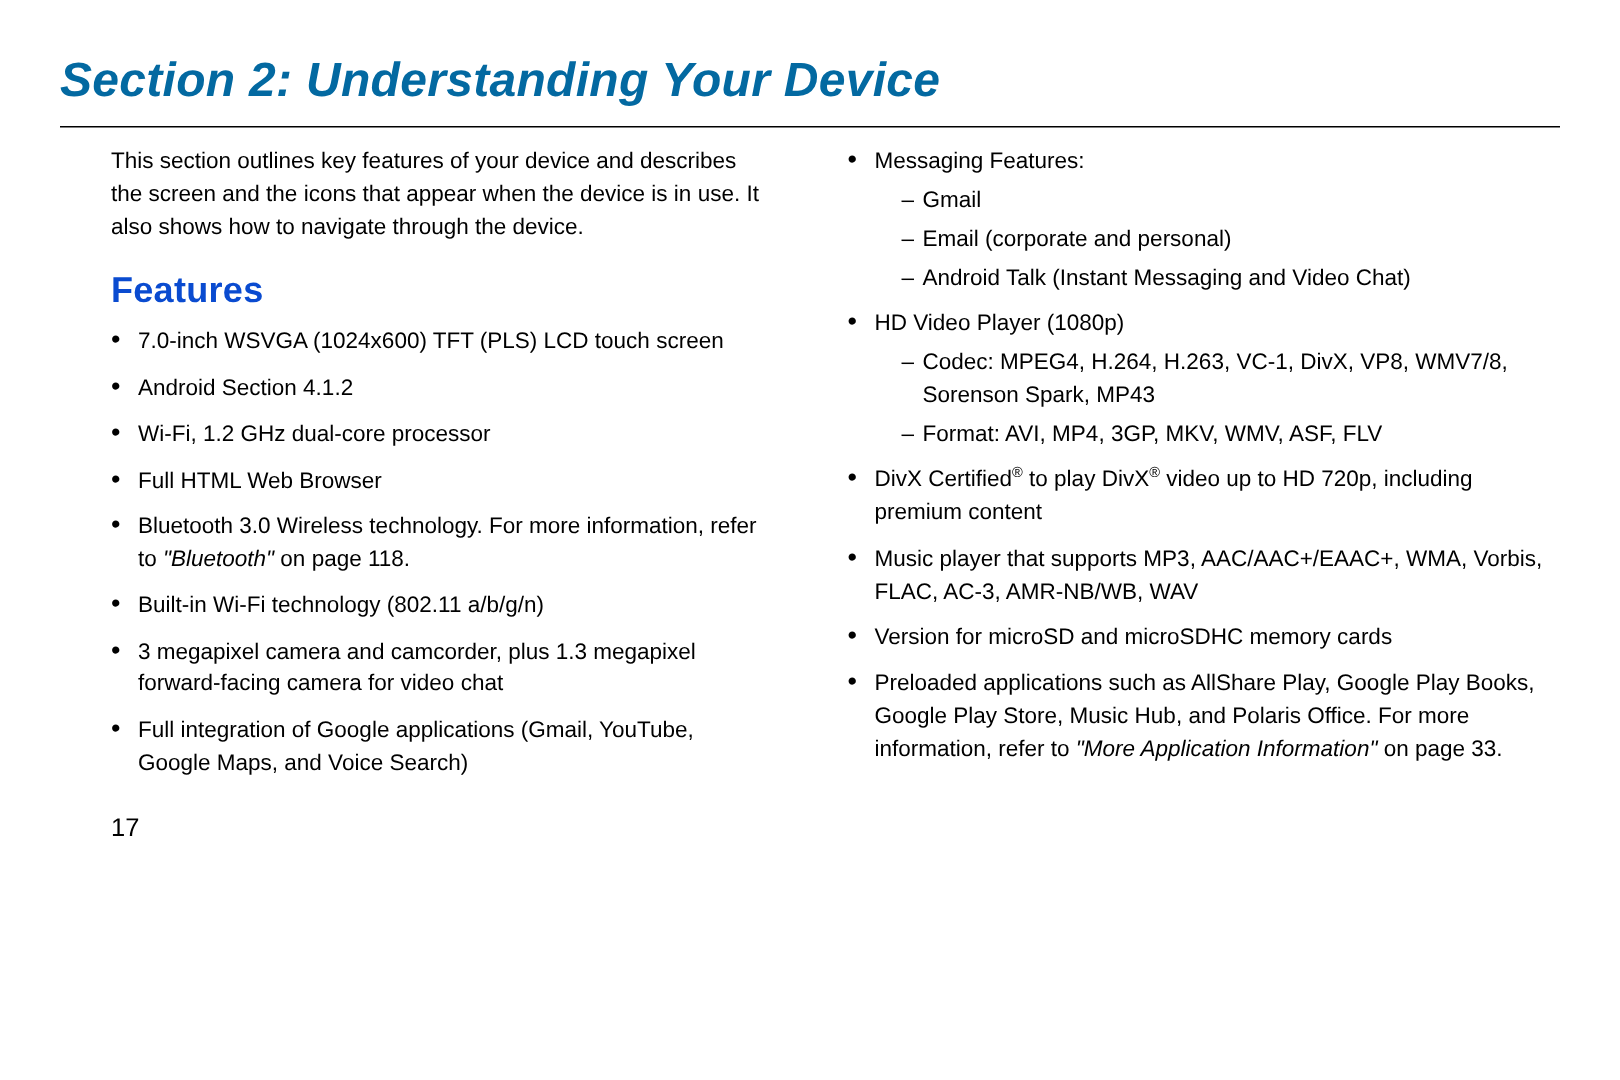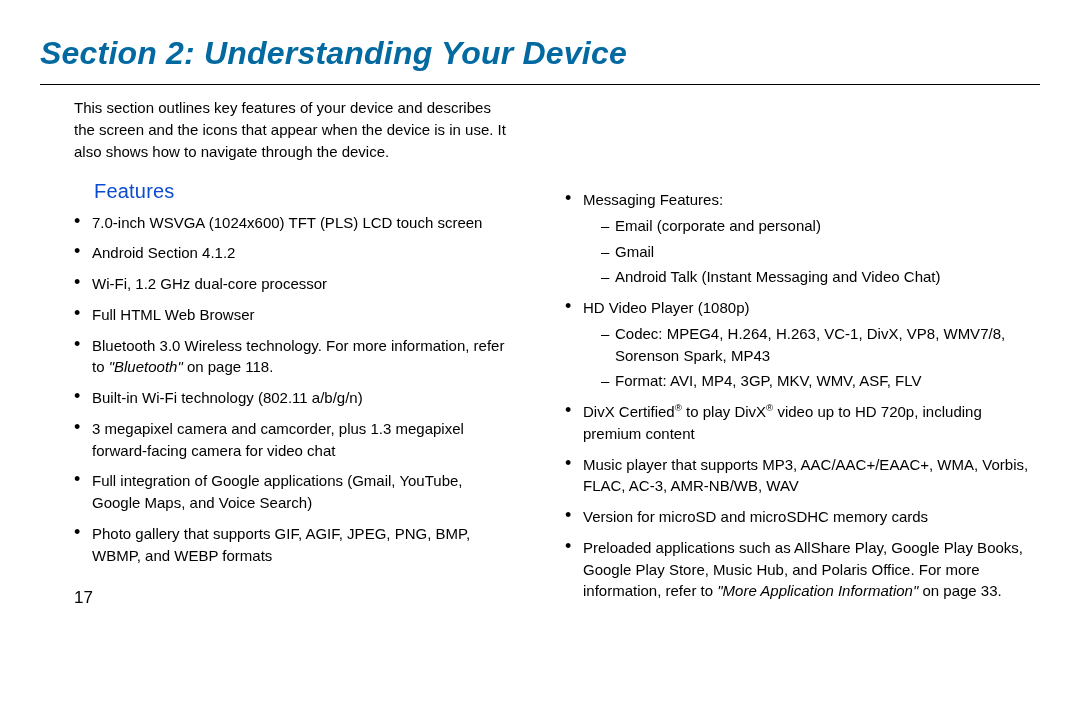--- a/index.html
+++ b/index.html
@@ -22,34 +22,33 @@
       font-style: italic;
     }
     .hr {
       border: none;
       border-top: 1.5px solid #000;
       margin: 0 0 12px 0;
     }
     .columns {
       display: flex;
       gap: 50px;
-      align-items: flex-end;
     }
     .col {
       flex: 1;
       min-width: 0;
     }
     .intro {
       margin: 0 0 14px 34px;
     }
     .features-title {
-      font-size: 20px;
-      font-weight: normal;
+      font-size: 24px;
+      font-weight: bold;
       color: #0a4bd0;
-      margin: 10px 0 6px 54px;
+      margin: 10px 0 6px 34px;
       letter-spacing: 0.2px;
     }
     ul.b {
       list-style: none;
       padding-left: 34px;
       margin: 0;
     }
     ul.b > li {
       position: relative;
       padding-left: 18px;
@@ -107,32 +106,31 @@
       <li>7.0-inch WSVGA (1024x600) TFT (PLS) LCD touch screen</li>
       <li>Android Section 4.1.2</li>
       <li>Wi-Fi, 1.2 GHz dual-core processor</li>
       <li>Full HTML Web Browser</li>
       <li>
         <span>Bluetooth 3.0 Wireless technology. For more information, refer to </span><span class="ital">"Bluetooth"</span><span> on page 118.</span>
       </li>
       <li>Built-in Wi-Fi technology (802.11 a/b/g/n)</li>
       <li>3 megapixel camera and camcorder, plus 1.3 megapixel forward-facing camera for video chat</li>
       <li>Full integration of Google applications (Gmail, YouTube, Google Maps, and Voice Search)</li>
-      <li>Photo gallery that supports GIF, AGIF, JPEG, PNG, BMP, WBMP, and WEBP formats</li>
     </ul>
     <div class="page-num">17</div>
   </div>
 
   <div class="col">
     <ul class="b" style="padding-left:0;">
       <li>
         <span>Messaging Features:</span>
         <ul class="dash">
+          <li>Gmail</li>
           <li>Email (corporate and personal)</li>
-          <li>Gmail</li>
           <li>Android Talk (Instant Messaging and Video Chat)</li>
         </ul>
       </li>
       <li>
         <span>HD Video Player (1080p)</span>
         <ul class="dash">
           <li>Codec: MPEG4, H.264, H.263, VC-1, DivX, VP8, WMV7/8, Sorenson Spark, MP43</li>
           <li>Format: AVI, MP4, 3GP, MKV, WMV, ASF, FLV</li>
         </ul>
       </li>

